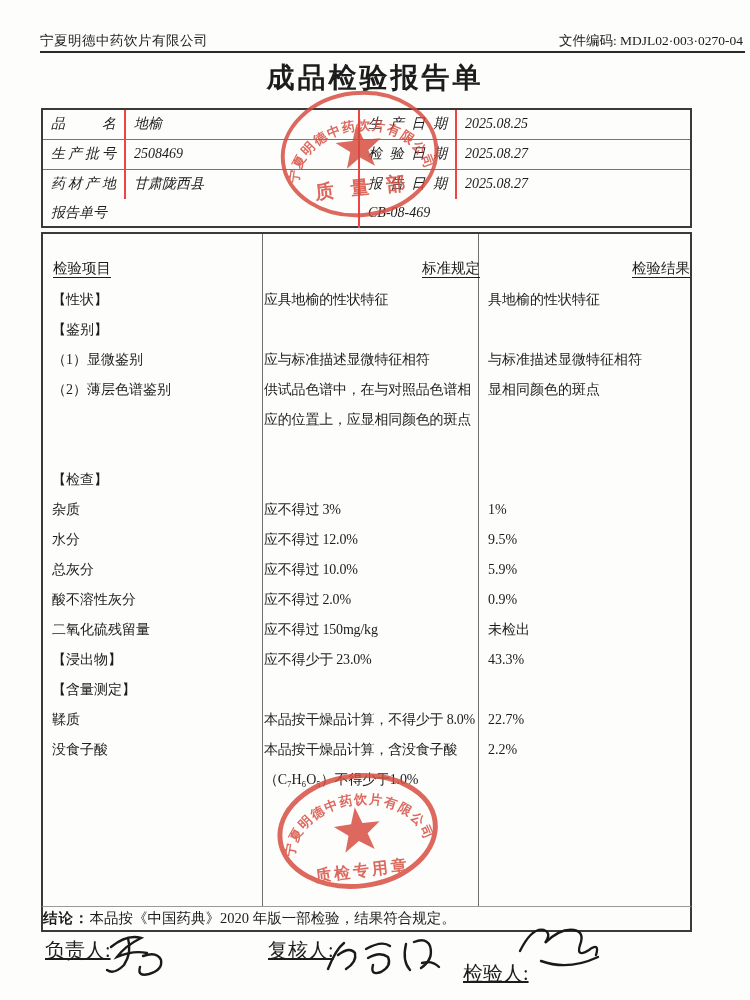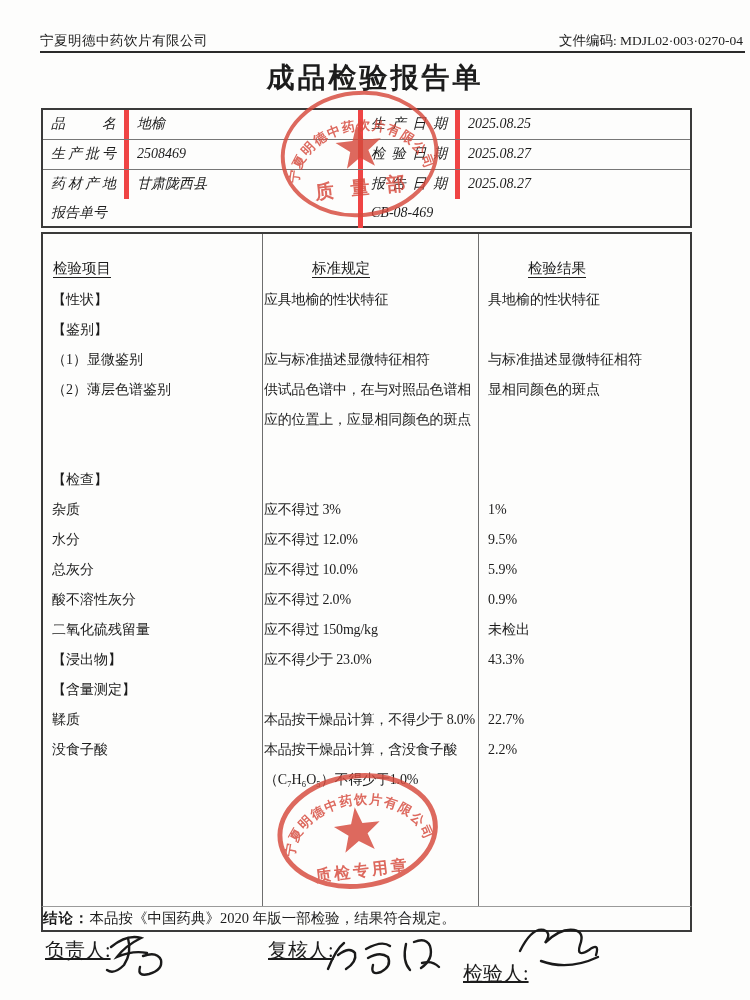--- a/index.html
+++ b/index.html
@@ -13,32 +13,32 @@
   .title { position:absolute; left:0; right:0; top:59px; text-align:center;
            font-size:28px; font-weight:bold; letter-spacing:3px; }
 
   
   .info-table { position:absolute; left:41px; top:108px; width:651px; height:120px;
                 border:2px solid #3a3a3a; box-sizing:border-box; font-size:14px; }
   .i-row { display:grid; grid-template-columns:81px 234px 97px 1fr; height:29px; border-bottom:1px solid #777; }
   .i-row:last-child { border-bottom:none; }
   .i-row.report { grid-template-columns:315px 1fr; }
   .i-cell { line-height:28px; padding:0 8px; white-space:nowrap; overflow:visible;font-style:italic; }
-  .i-cell.bordered { border-left:5px solid #ef4444; }
+  .i-cell.bordered { border-left:2px solid #ef4444; }
   .i-label { text-align:justify; text-align-last:justify; }
 
   
   .main-table { position:absolute; left:41px; top:232px; width:651px; height:674px;
                 border:2px solid #3a3a3a; border-bottom:none; box-sizing:border-box; }
   .vline { position:absolute; top:0; bottom:0; width:1px; background:#6e6e6e; }
   .vline.v1 { left:219px; } .vline.v2 { left:435px; }
   .m-head { position:absolute; top:23px; left:0; right:0; display:grid;
             grid-template-columns:221px 216px 1fr; font-size:14.5px; line-height:22px; }
   .m-head .hc { text-decoration:underline; text-underline-offset:4px; }
-  .m-head .h1 { padding-left:10px; } .m-head .h2,.m-head .h3 { text-align:left;padding-left:48px; }
+  .m-head .h1 { padding-left:10px; } .m-head .h2,.m-head .h3 { text-align:right;padding-left:48px; }
   .m-body { position:absolute; top:21px; left:0; right:12px; }
   .m-row { display:grid; grid-template-columns:221px 216px 1fr; height:30px;
            line-height:30px; font-size:14px; white-space:nowrap; }
   .mc.c1 { padding-left:9px; } .mc.c2 { letter-spacing:-.2px; } .mc.c3 { padding-left:8px; }
 
   
   .conclusion { position:absolute; left:41px; top:906px; width:651px; height:26px;
                 box-sizing:border-box; border:2px solid #3a3a3a; border-top:1px solid #9a9a9a;
                 line-height:22px; font-size:14.5px; white-space:nowrap; }
   .conclusion b { letter-spacing:1px; }

